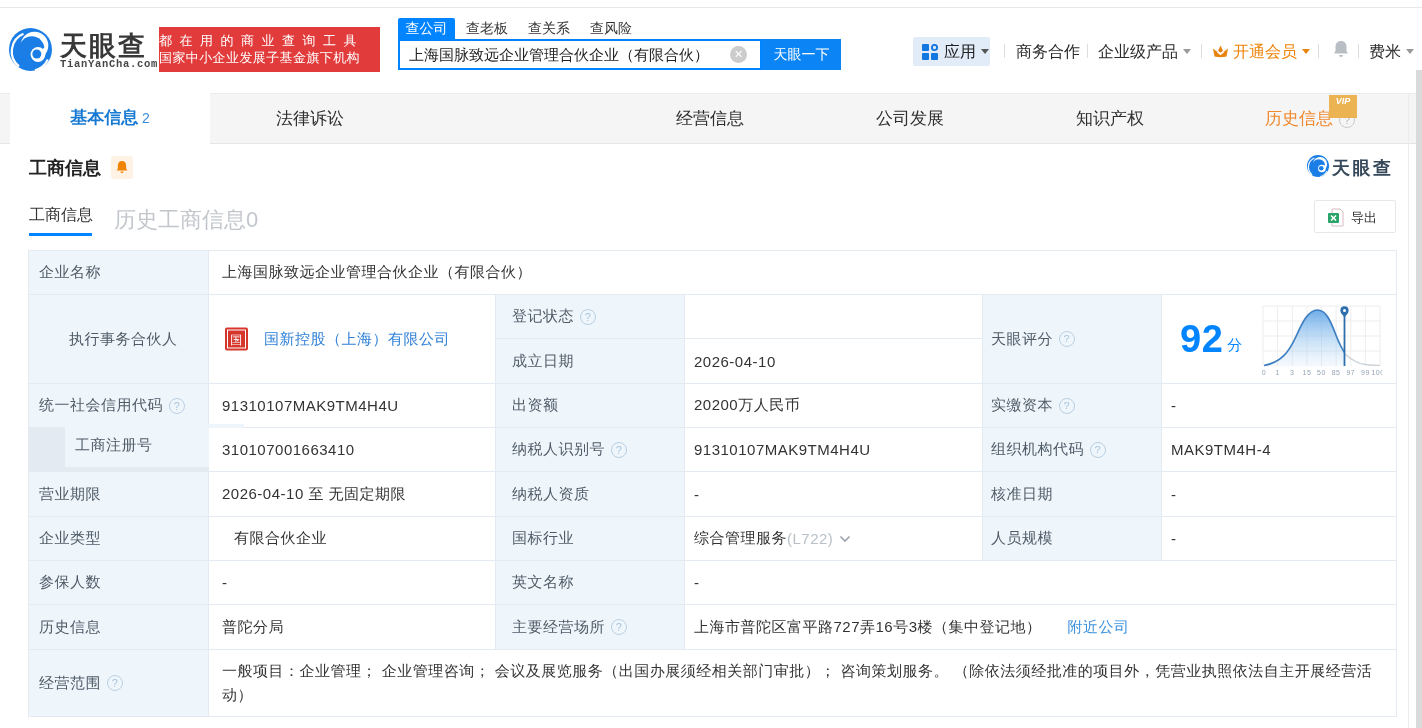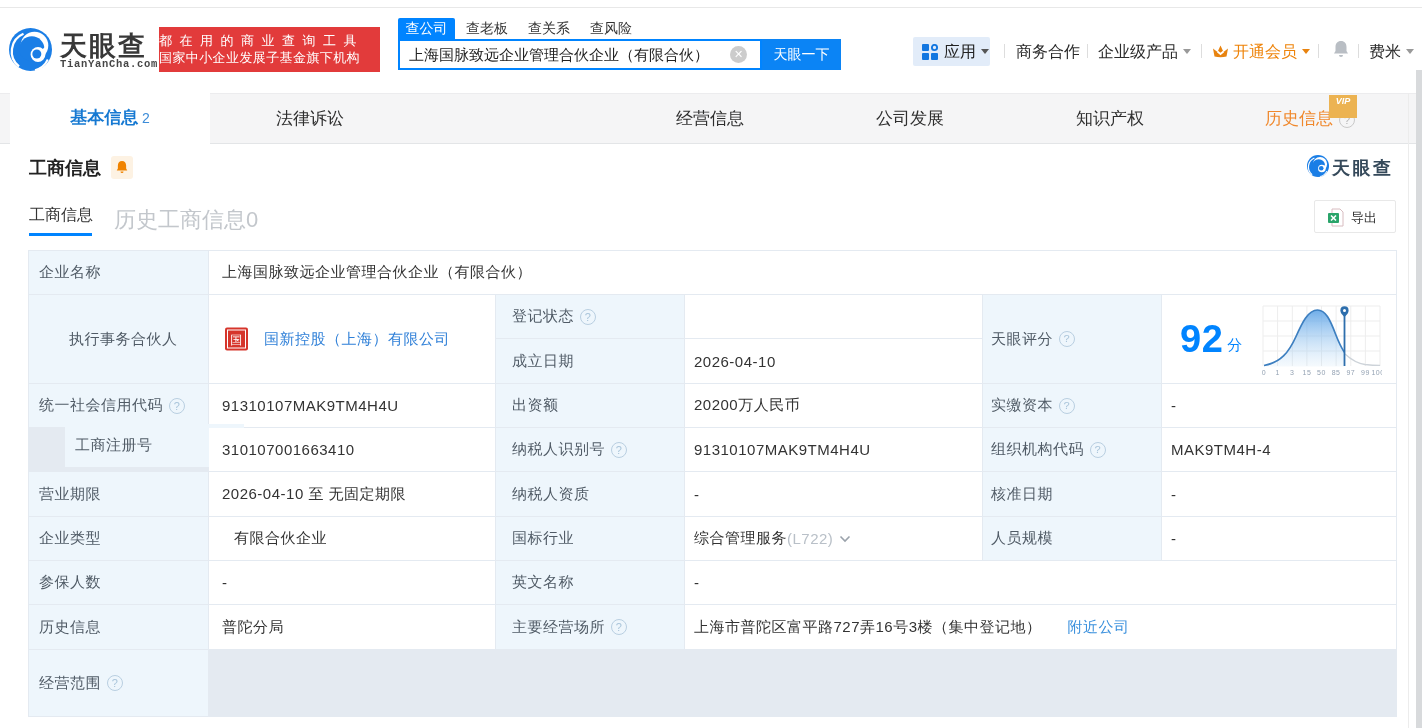--- a/index.html
+++ b/index.html
@@ -251,14 +251,17 @@
   <div class="cell val" style="left:1134px;top:267px;width:234px;height:43px;padding-left:9px;">-</div>
   <div class="cell lbl" style="left:1px;top:311px;width:179px;height:43px;">参保人数</div>
   <div class="cell val" style="left:181px;top:311px;width:286px;height:43px;padding-left:13px;">-</div>
   <div class="cell lbl2" style="left:468px;top:311px;width:188px;height:43px;">英文名称</div>
   <div class="cell val" style="left:657px;top:311px;width:711px;height:43px;padding-left:9px;">-</div>
   <div class="cell lbl" style="left:1px;top:355px;width:179px;height:44px;">历史信息</div>
   <div class="cell val" style="left:181px;top:355px;width:286px;height:44px;padding-left:13px;">普陀分局</div>
   <div class="cell lbl2" style="left:468px;top:355px;width:188px;height:44px;">主要经营场所<span class="qm">?</span></div>
   <div class="cell val" style="left:657px;top:355px;width:711px;height:44px;padding-left:9px;">上海市普陀区富平路727弄16号3楼（集中登记地）<span class="blue-link" style="color:#3a90dd;margin-left:26px;">附近公司</span></div>
   <div class="cell lbl" style="left:1px;top:400px;width:179px;height:66px;">经营范围<span class="qm">?</span></div>
+  <div class="cell val" style="left:181px;top:400px;width:1187px;height:66px;padding-left:13px;">
+        <div style="line-height:24px;">一般项目：企业管理； 企业管理咨询； 会议及展览服务（出国办展须经相关部门审批）； 咨询策划服务。 （除依法须经批准的项目外，凭营业执照依法自主开展经营活<br>动）</div>
+      </div>
 </div>
 </div>
 
 </body></html>

